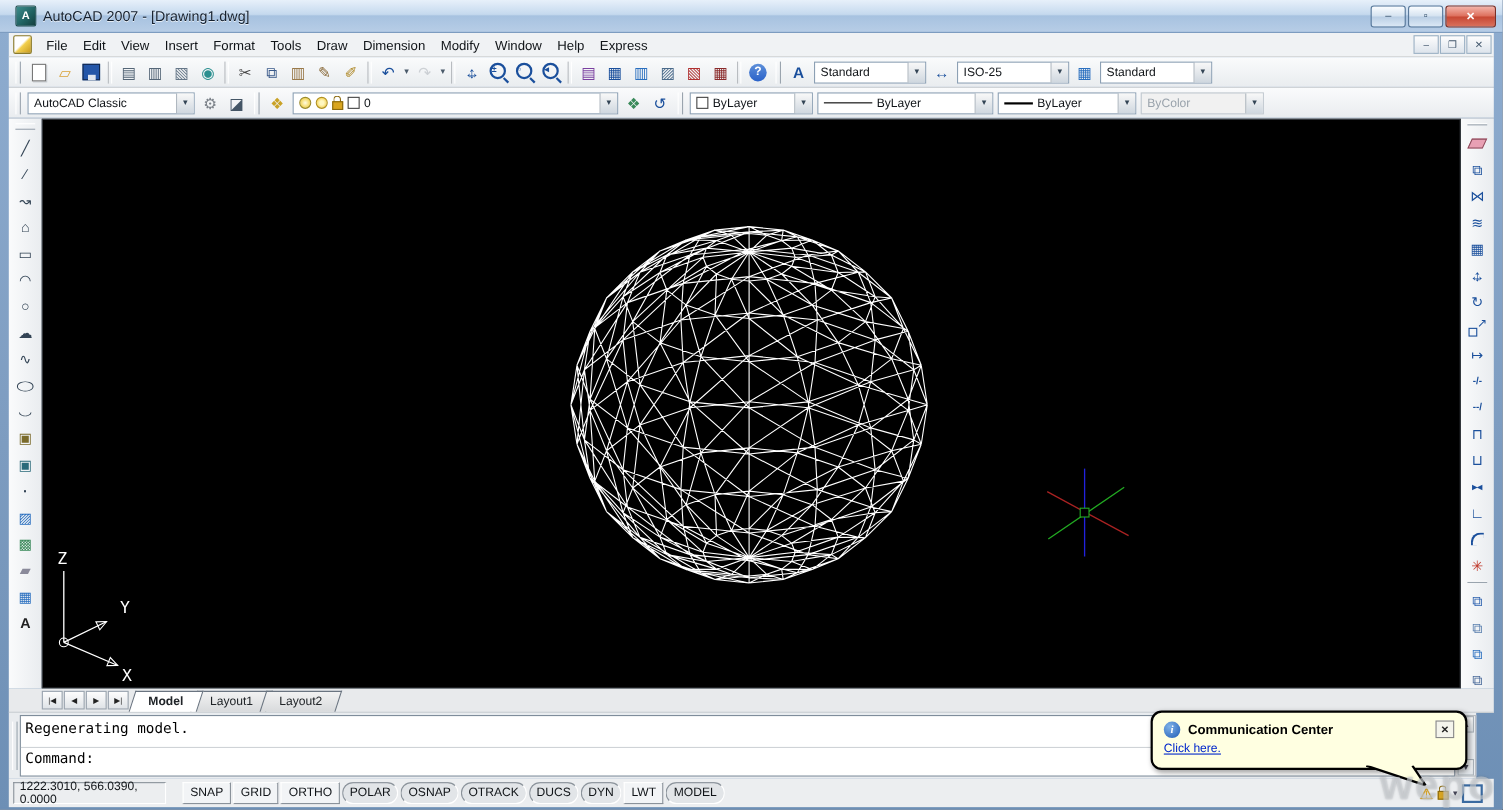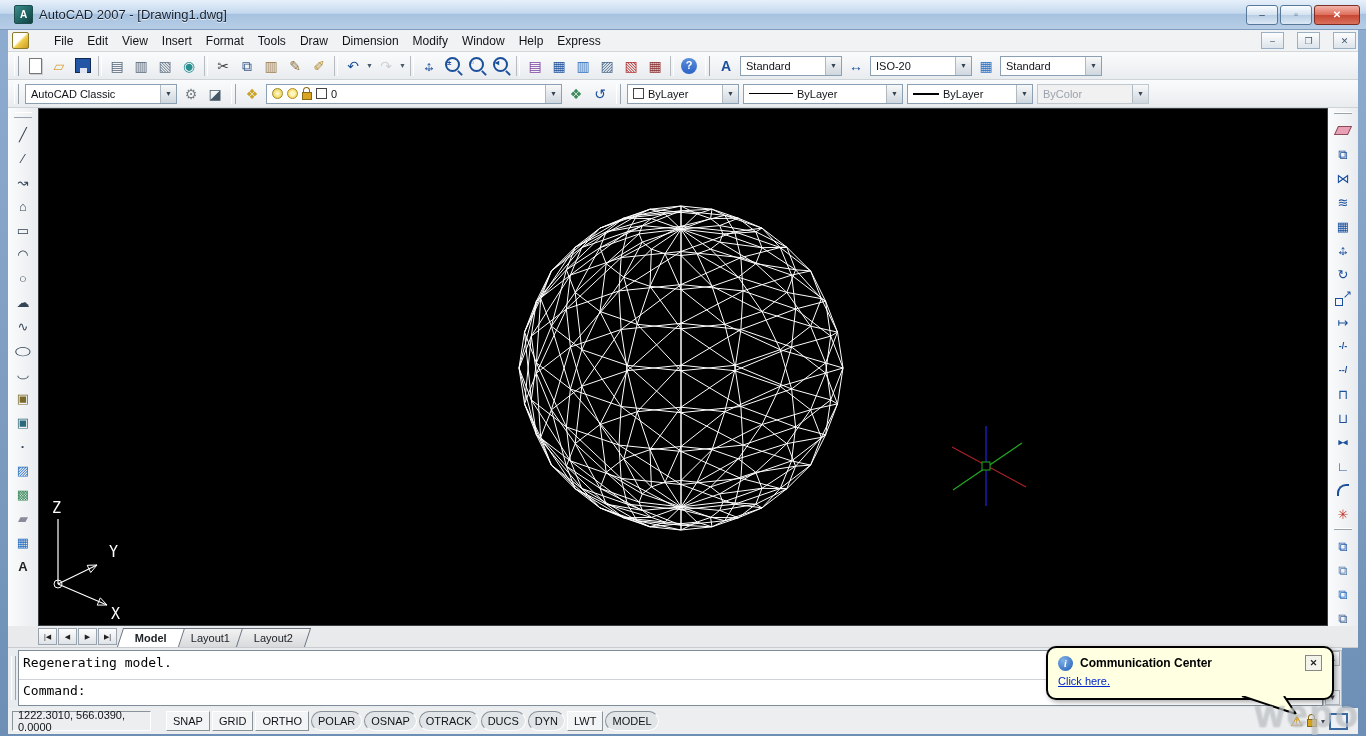--- a/index.html
+++ b/index.html
@@ -19,21 +19,21 @@
     color:#fff;font-size:10px;display:flex;align-items:center;justify-content:center;font-weight:bold;}
   #title{font-size:13px;color:#15202e;text-shadow:0 1px 0 rgba(255,255,255,.7);}
   #titlebar .spacer{flex:1;}
   .wbtn{width:30px;height:18px;margin-left:2px;border:1px solid #58789a;border-radius:3px;
     background:linear-gradient(180deg,#fbfdff 0%,#d4e2f0 49%,#b9cee4 51%,#dbe8f5 100%);
     display:flex;align-items:center;justify-content:center;font-size:10px;color:#2e4a66;cursor:default;}
   .wbtn.close{width:44px;border-color:#7c2e24;color:#fff;font-weight:bold;
     background:linear-gradient(180deg,#f3b4aa 0%,#dd6f5c 48%,#c74733 52%,#d9715c 100%);}
   
   #menubar{position:absolute;top:30px;left:8px;right:8px;height:22px;background:#f0f2f4;
-    border-bottom:1px solid #d4d6d8;display:flex;align-items:center;padding:0 2px;box-sizing:border-box;gap:12px;}
+    border-bottom:1px solid #d4d6d8;display:flex;align-items:center;padding:0 2px;box-sizing:border-box;}
   .docicon{width:15px;height:15px;margin:0 6px 0 2px;border:1px solid #8a7a2a;
     background:linear-gradient(135deg,#ffffff 45%,#f2cf4e 55%,#c89a1e 100%);border-radius:2px;}
   .menu-item{padding:3px 7px;font-size:12px;color:#101418;}
   #menubar .spacer{flex:1;}
   .cbtn{width:21px;height:15px;margin-left:1px;border:1px solid #9ab0c4;
     background:linear-gradient(#fdfdfd,#dde4ec);display:flex;align-items:center;justify-content:center;
     font-size:9px;color:#44596e;}
   
   .tbrow{position:absolute;left:8px;right:8px;height:28px;background:linear-gradient(#fafbfc,#e9ecef);
     border-bottom:1px solid #cfd3d7;display:flex;align-items:center;padding:0 2px;box-sizing:border-box;}
@@ -264,21 +264,21 @@
   <div class="combo" style="width:102px;">
     <span>Standard</span>
     <span class="arrow">▼</span>
   </div>
   <span class="iconstrip">
       <span class="tbi " style="color: rgb(26, 79, 156);">
         <span class="g" style="color: rgb(26, 79, 156);">↔</span>
       </span>
     </span>
   <div class="combo" style="width:102px;">
-    <span>ISO-20</span>
+    <span>ISO-25</span>
     <span class="arrow">▼</span>
   </div>
   <span class="iconstrip">
       <span class="tbi " style="color: rgb(42, 111, 191);">
         <span class="g" style="color: rgb(42, 111, 191);">▦</span>
       </span>
     </span>
   <div class="combo" style="width:102px;">
     <span>Standard</span>
     <span class="arrow">▼</span>

